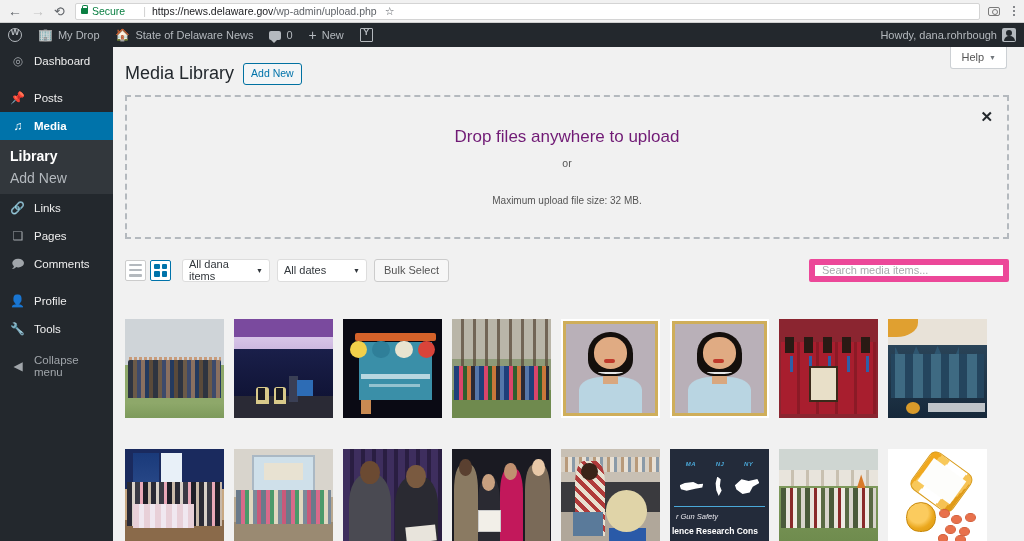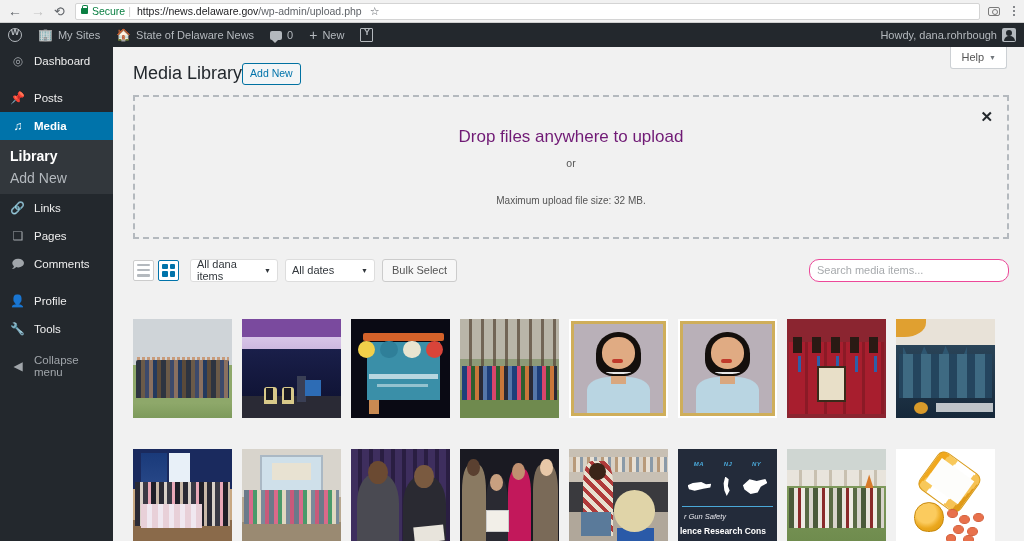--- a/index.html
+++ b/index.html
@@ -29,21 +29,21 @@
   }
   .lock-icon {
     width: 7px; height: 6px; background: #0b8043;
     border-radius: 1px; position: relative; margin-right: 4px; flex: none;
   }
   .lock-icon::before {
     content: ""; position: absolute; left: 1.5px; top: -3px;
     width: 4px; height: 4px; border: 1.2px solid #0b8043;
     border-bottom: none; border-radius: 2px 2px 0 0;
   }
-  .secure-txt { color: #0b8043; font-size: 10.5px; margin-right: 3px; }
+  .secure-txt { color: #0b8043; font-size: 10.5px; margin-right: 18px; }
   .url-sep { color: #ccc; margin-right: 6px; }
   .url-dim { color: #5f6368; }
   .url-strong { color: #202124; }
   .omni-right { display: flex; align-items: center; gap: 10px; padding-left: 8px; }
   .star-icon { font-size: 11px; color: #5f6368; }
   .cam-icon {
     width: 12px; height: 9px; border: 1.3px solid #7a7a7a; border-radius: 2px;
     position: relative;
   }
   .cam-icon::after {
@@ -133,32 +133,32 @@
   .submenu-item {
     padding: 3px 10px 3px 10px; font-size: 14px; color: #b4b9be; cursor: pointer;
   }
   .submenu-item.current { color: #fff; font-weight: bold; }
   .menu-sep { height: 9px; }
   .collapse-item { color: #a0a5aa; }
 
   
   .content {
     flex: 1; background: #f1f1f1; position: relative;
-    padding: 0 15px 0 20px; overflow: hidden;
+    padding: 0 15px 0 12px; overflow: hidden;
   }
   .help-tab {
     position: absolute; right: 17px; top: 0;
     background: #fff; border: 1px solid #ccd0d4; border-top: none;
     border-radius: 0 0 3px 3px;
     font-size: 11px; color: #555; padding: 4px 10px 5px;
     display: flex; align-items: center; gap: 5px; cursor: pointer;
   }
   .help-caret { font-size: 7px; color: #72777c; }
   .page-head {
-    display: flex; align-items: center; 
+    display: flex; align-items: center; gap: 9px;
     padding: 16px 0 10px 0;
   }
   .page-title { font-size: 18px; font-weight: normal; color: #23282d; }
   .btn-addnew {
     font-size: 10.5px; color: #0073aa; background: #f3f5f6;
     border: 1px solid #0071a1; border-radius: 3px;
     padding: 2px 7px 3px; cursor: pointer; line-height: 1.4;
   }
 
   
@@ -200,21 +200,21 @@
   }
   .select-box .caret { margin-left: auto; padding-left: 10px; font-size: 7px; color: #32373c; }
   .sb-media { width: 88px; }
   .sb-dates { width: 90px; }
   .btn-bulk {
     height: 23px; background: #f7f7f7; border: 1px solid #ccc; border-radius: 3px;
     font-size: 11px; color: #555; padding: 0 9px; cursor: pointer;
   }
   .search-input {
     margin-left: auto; width: 200px; height: 23px;
-    background: #fff; border: 1px solid #ec4899; border-radius: 10px;
+    background: #fff; border: 6px solid #ec4899; border-radius: 2px;
     font-size: 11px; color: #32373c; padding: 0 7px;
     font-family: "Liberation Sans", sans-serif;
   }
   .search-input::placeholder { color: #a7aaad; }
 
   
   .media-grid {
     display: grid; grid-template-columns: repeat(8, 99px);
     gap: 10px 10px;
   }
@@ -456,21 +456,21 @@
       </span>
   </div>
 </div>
 
 <div class="adminbar">
   <div class="ab-item">
     <span class="wp-logo"></span>
   </div>
   <div class="ab-item">
     <span class="ico-sites">🏢</span>
-    <span>My Sites</span>
+    <span>My Drop</span>
   </div>
   <div class="ab-item">
     <span class="ico-home">🏠</span>
     <span>State of Delaware News</span>
   </div>
   <div class="ab-item">
     <span class="ico-comment"></span>
     <span>0</span>
   </div>
   <div class="ab-item">

